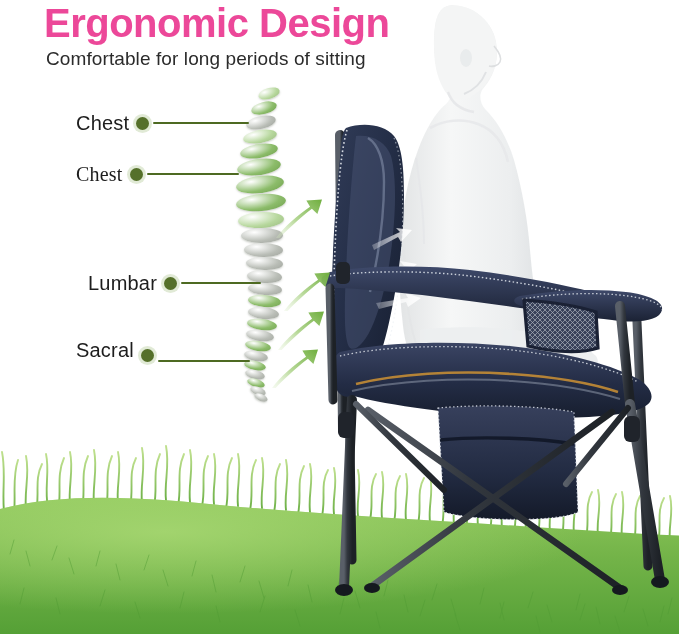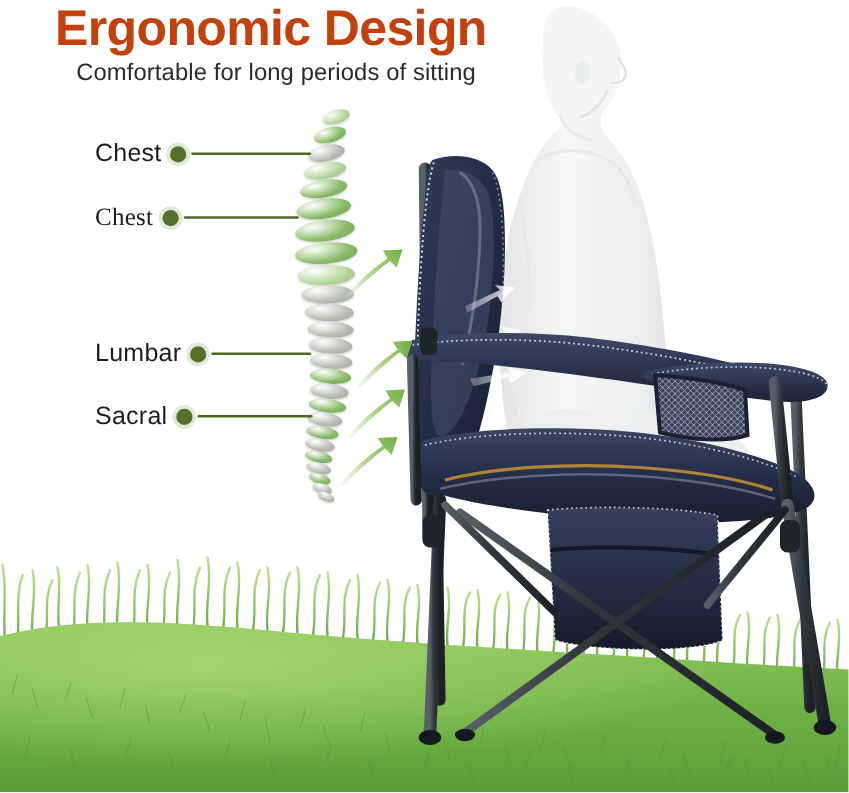--- a/index.html
+++ b/index.html
@@ -4,25 +4,25 @@
 <style>
   html,body{margin:0;padding:0;background:#fff;}
   body{font-family:"Liberation Sans",sans-serif;}
   #stage{
     position:relative;width:679px;height:634px;overflow:hidden;background:#ffffff;
   }
   
   .title{
     position:absolute;left:44px;top:2px;
     font-size:40px;font-weight:bold;letter-spacing:-.5px;
-    color:#c2410c;white-space:nowrap;line-height:1.05;
+    color:#ec4899;white-space:nowrap;line-height:1.05;
   }
   .subtitle{
     position:absolute;left:46px;top:48px;
-    font-size:19px;color:#2b2b2b;white-space:nowrap;letter-spacing:.1px;margin-left:15px;
+    font-size:19px;color:#2b2b2b;white-space:nowrap;letter-spacing:.1px;
   }
   
   .callout{position:absolute;height:22px;display:flex;align-items:center;}
   .callout .lbl{
     font-size:20px;color:#1d1d1d;white-space:nowrap;letter-spacing:.2px;
   }
   .callout .dot{
     width:13px;height:13px;border-radius:50%;
     background:#55702a;margin:0 4px 0 7px;flex:none;
     box-shadow:0 0 0 3px rgba(120,160,70,.22);
@@ -416,26 +416,26 @@
       <div class="callout" style="left: 76px; top: 112px;">
         <span class="lbl">Chest</span>
         <span class="dot" style="background: rgb(85, 112, 42);"></span>
         <span class="lead" style="width: 96px;"></span>
       </div>
       <div class="callout" style="left: 76px; top: 163px; font-family: Liberation Serif, serif;">
         <span class="lbl">Chest</span>
         <span class="dot" style="background: rgb(85, 112, 42);"></span>
         <span class="lead" style="width: 92px;"></span>
       </div>
-      <div class="callout" style="left: 76px; top: 272px; justify-content: space-between;">
+      <div class="callout" style="left: 88px; top: 272px; justify-content: space-between;">
         <span class="lbl">Lumbar</span>
         <span class="dot" style="background: rgb(85, 112, 42);"></span>
         <span class="lead" style="width: 80px;"></span>
       </div>
-      <div class="callout" style="left: 76px; top: 322px;">
+      <div class="callout" style="left: 76px; top: 340px; align-items: flex-end;">
         <span class="lbl">Sacral</span>
         <span class="dot" style="background: rgb(85, 112, 42);"></span>
         <span class="lead" style="width: 92px;"></span>
       </div>
     </div>
 
   <div class="title">Ergonomic Design</div>
   <div class="subtitle">Comfortable for long periods of sitting</div>
 
 </div>

